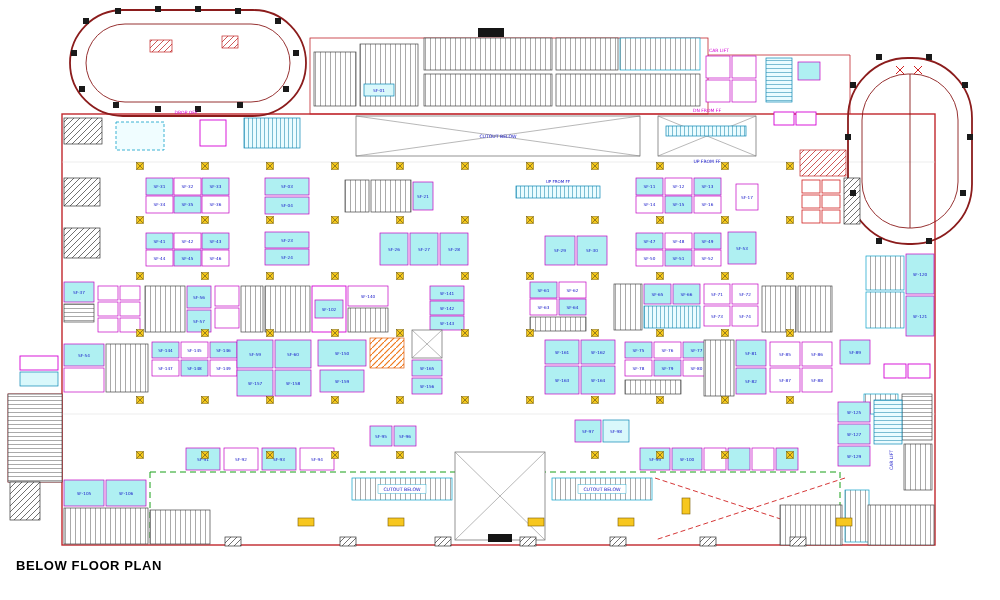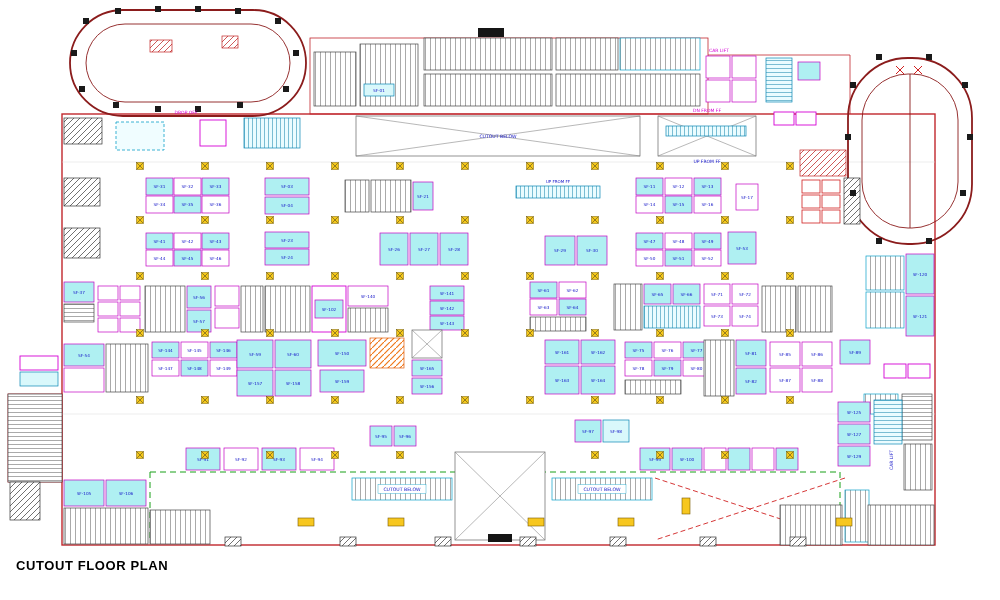--- a/index.html
+++ b/index.html
@@ -642,14 +642,14 @@
         <line x1="793.5" y1="329.5" x2="786.5" y2="336.5" class="xline"></line>
         <rect x="786.5" y="396.5" width="7" height="7" class="colm"></rect>
         <line x1="786.5" y1="396.5" x2="793.5" y2="403.5" class="xline"></line>
         <line x1="793.5" y1="396.5" x2="786.5" y2="403.5" class="xline"></line>
         <rect x="786.5" y="451.5" width="7" height="7" class="colm"></rect>
         <line x1="786.5" y1="451.5" x2="793.5" y2="458.5" class="xline"></line>
         <line x1="793.5" y1="451.5" x2="786.5" y2="458.5" class="xline"></line>
       </g>
   </svg>
 
-  <div class="plan-title">CUTOUT FLOOR PLAN</div>
+  <div class="plan-title">BELOW FLOOR PLAN</div>
 </div>
 
 </body></html>

